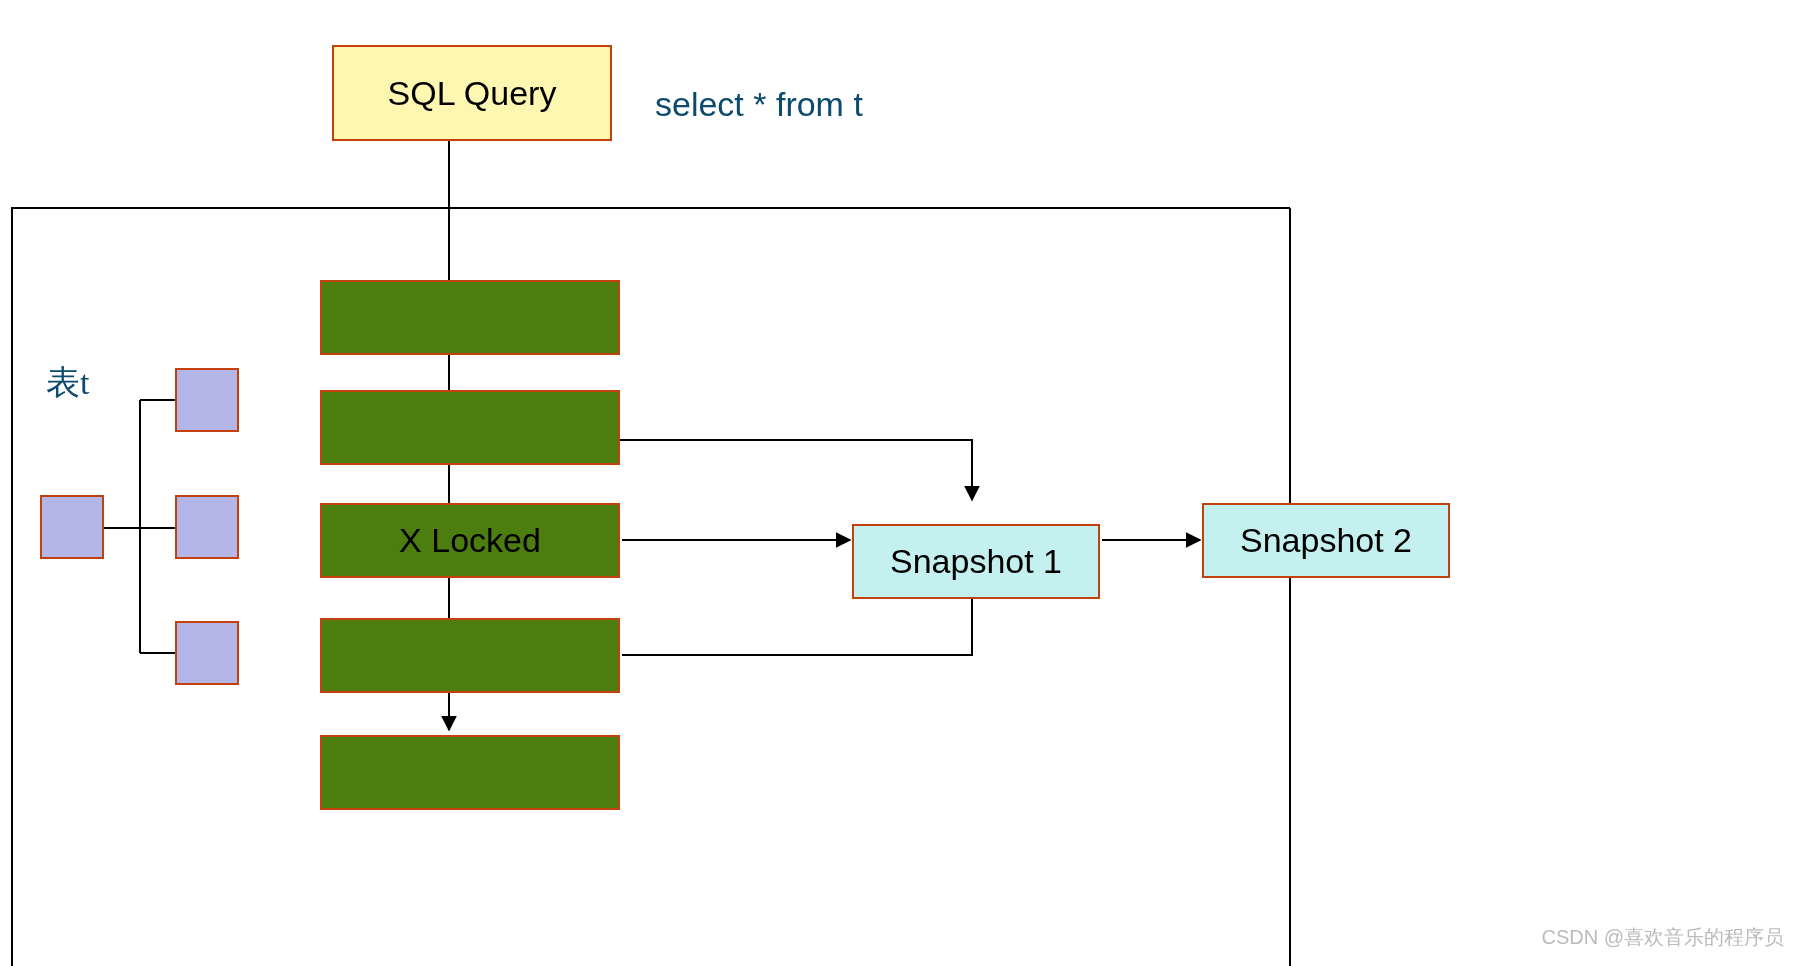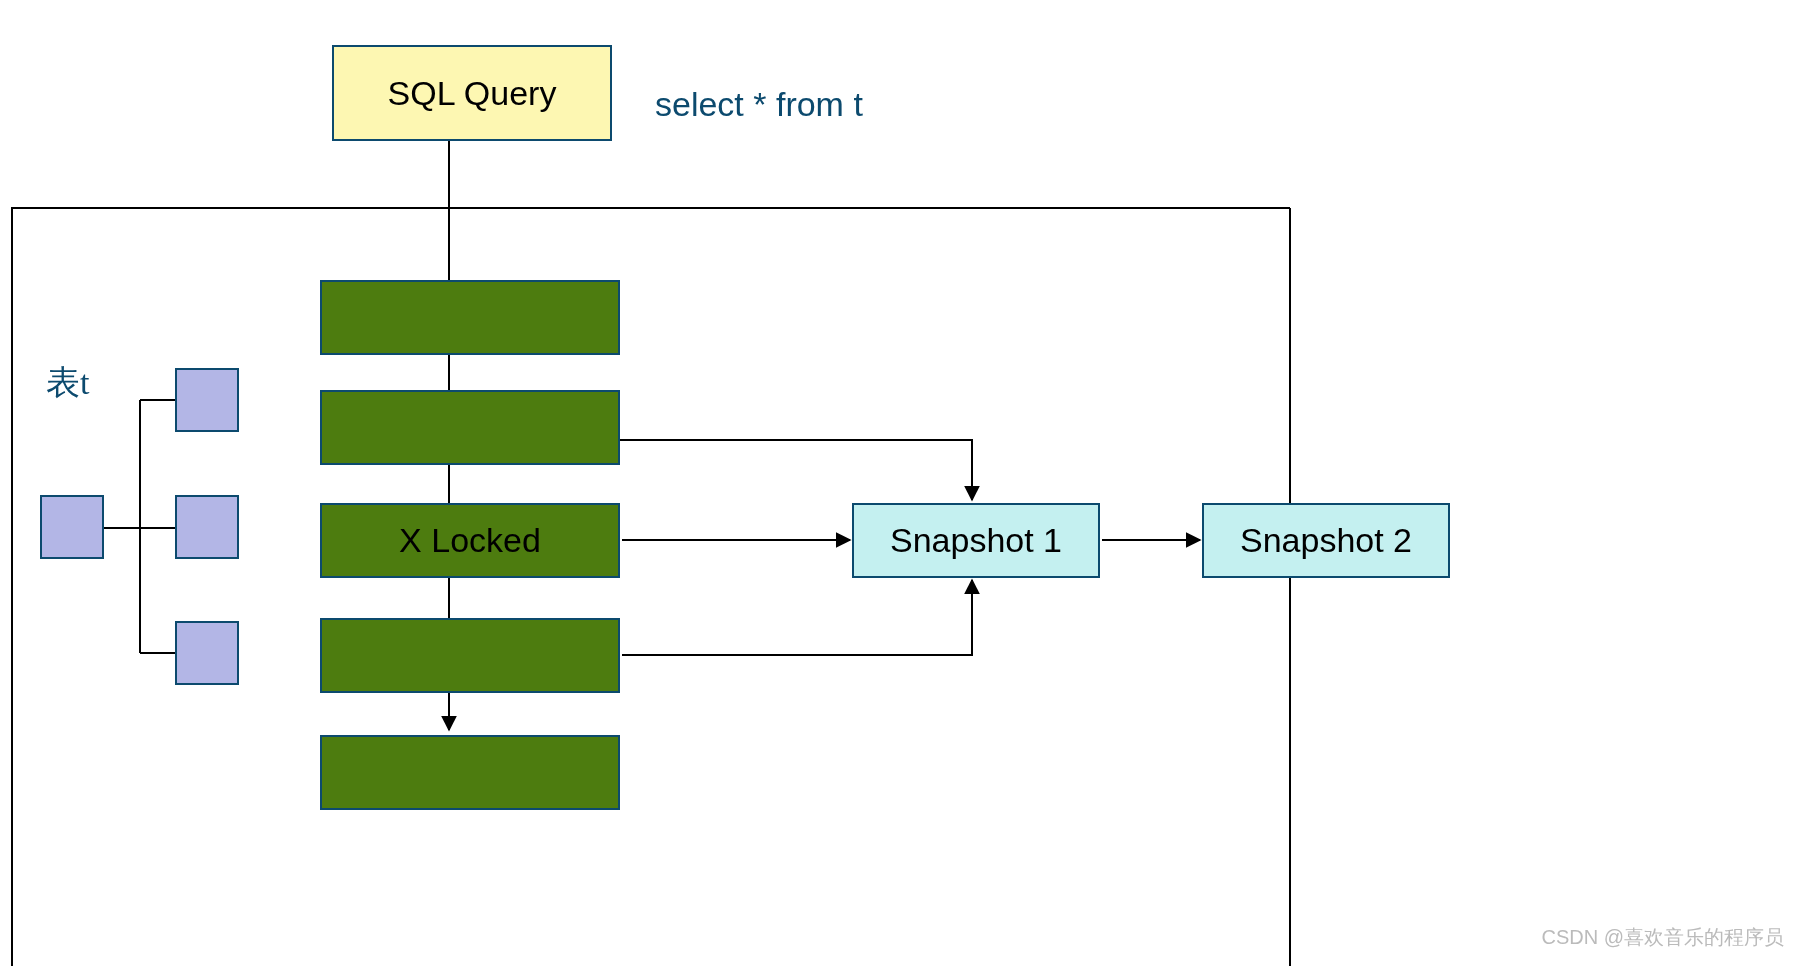--- a/index.html
+++ b/index.html
@@ -7,21 +7,21 @@
     padding: 0;
     width: 1804px;
     height: 966px;
     background: #ffffff;
     font-family: Arial, Helvetica, sans-serif;
     position: relative;
     overflow: hidden;
   }
   .box {
     position: absolute;
-    border: 2px solid #0c4a6e;
+    border: 2px solid #c2410c;
     box-sizing: border-box;
     display: flex;
     align-items: center;
     justify-content: center;
     font-size: 34px;
   }
   .yellow { background: #fdf7b2; }
   .pink   { background: #4d7c0f; }
   .cyan   { background: #c4f0f0; }
   .purple { background: #b3b6e6; }
@@ -85,20 +85,20 @@
 <div class="box purple" style="left:175px; top:621px; width:64px; height:64px;"></div>
 
 <div class="box pink" style="left:320px; top:280px; width:300px; height:75px;"></div>
 <div class="box pink" style="left:320px; top:390px; width:300px; height:75px;"></div>
 <div class="box pink" style="left:320px; top:503px; width:300px; height:75px;">
   <span>X Locked</span>
 </div>
 <div class="box pink" style="left:320px; top:618px; width:300px; height:75px;"></div>
 <div class="box pink" style="left:320px; top:735px; width:300px; height:75px;"></div>
 
-<div class="box cyan" style="left:852px; top:503px; width:248px; height:75px;">
+<div class="box cyan" style="left:852px; top:524px; width:248px; height:75px;">
   <span>Snapshot 1</span>
 </div>
 <div class="box cyan" style="left:1202px; top:503px; width:248px; height:75px;">
   <span>Snapshot 2</span>
 </div>
 
 <div class="watermark" style="right:20px; bottom:15px;">CSDN @喜欢音乐的程序员</div>
 
 </body></html>

